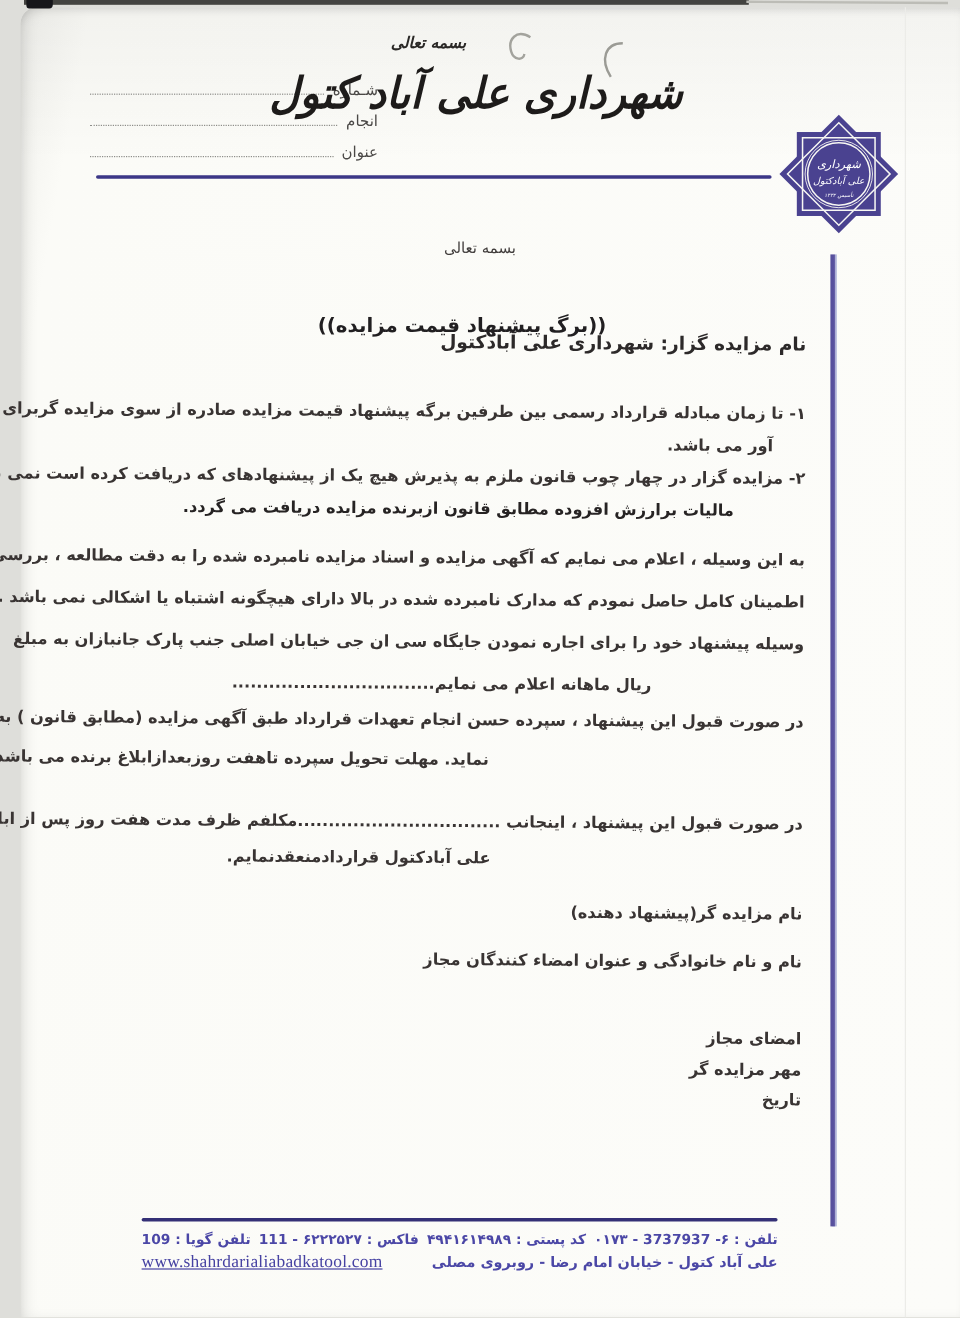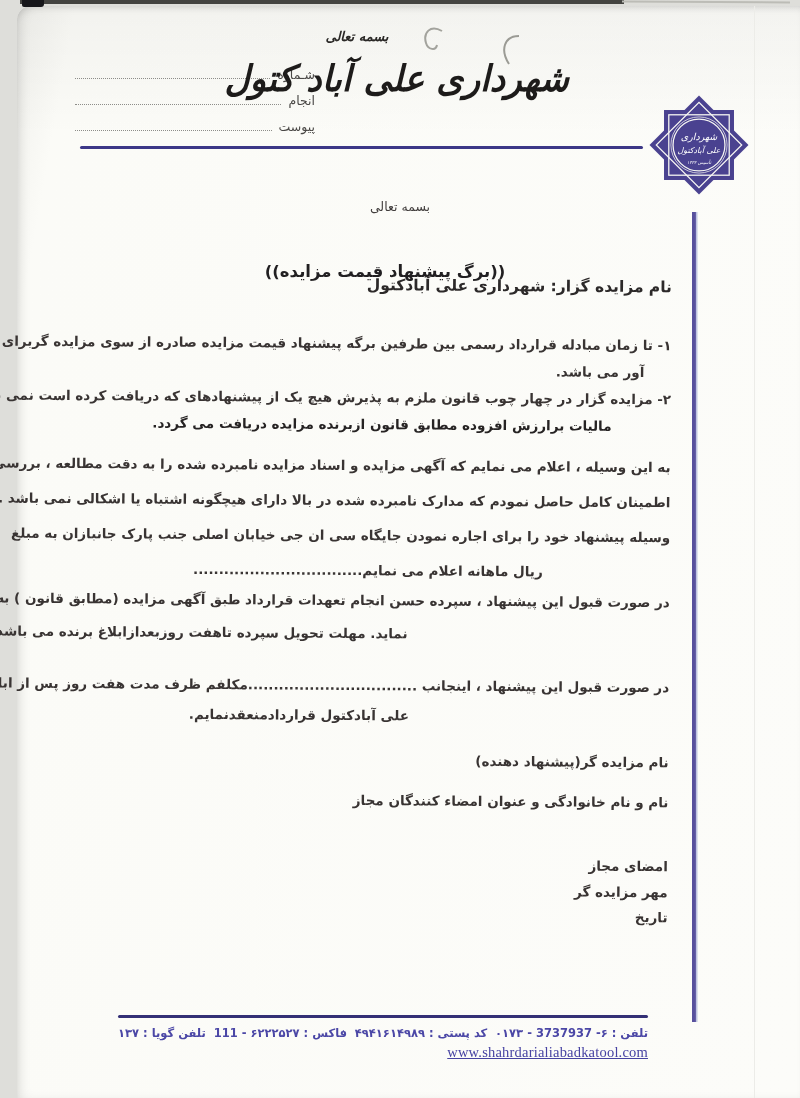--- a/index.html
+++ b/index.html
@@ -108,21 +108,21 @@
   <div class="ref-fields">
     <div class="ref-row">
       <span class="ref-label">شـماره</span>
       <span class="ref-dots"></span>
     </div>
     <div class="ref-row">
       <span class="ref-label">انجام</span>
       <span class="ref-dots"></span>
     </div>
     <div class="ref-row">
-      <span class="ref-label">پیوست</span>
+      <span class="ref-label">عنوان</span>
       <span class="ref-dots"></span>
     </div>
   </div>
 
   <div class="callig-small">بسمه تعالی</div>
   <div class="callig-big">شهرداری علی آباد کتول</div>
   <div class="header-rule"></div>
 
   <svg class="seal" viewBox="0 0 100 100">
     <g transform="translate(50,50)">
@@ -186,20 +186,21 @@
     </div>
 
   </div>
 
   <div class="footer">
     <div class="footer-rule"></div>
     <div class="f-line1">
       <span>تلفن : ۶- 3737937 - ۰۱۷۳</span>
       <span>کد پستی : ۴۹۴۱۶۱۴۹۸۹</span>
       <span>فاکس : ۶۲۲۲۵۲۷ - 111</span>
-      <span>تلفن گویا : ۱۳۷</span>
+      <span>تلفن گویا : 109</span>
     </div>
     <div class="f-line2">
+      <span>علی آباد کتول - خیابان امام رضا - روبروی مصلی</span>
       <span class="website">www.shahrdarialiabadkatool.com</span>
     </div>
   </div>
 
 </div>
 
 </body></html>

